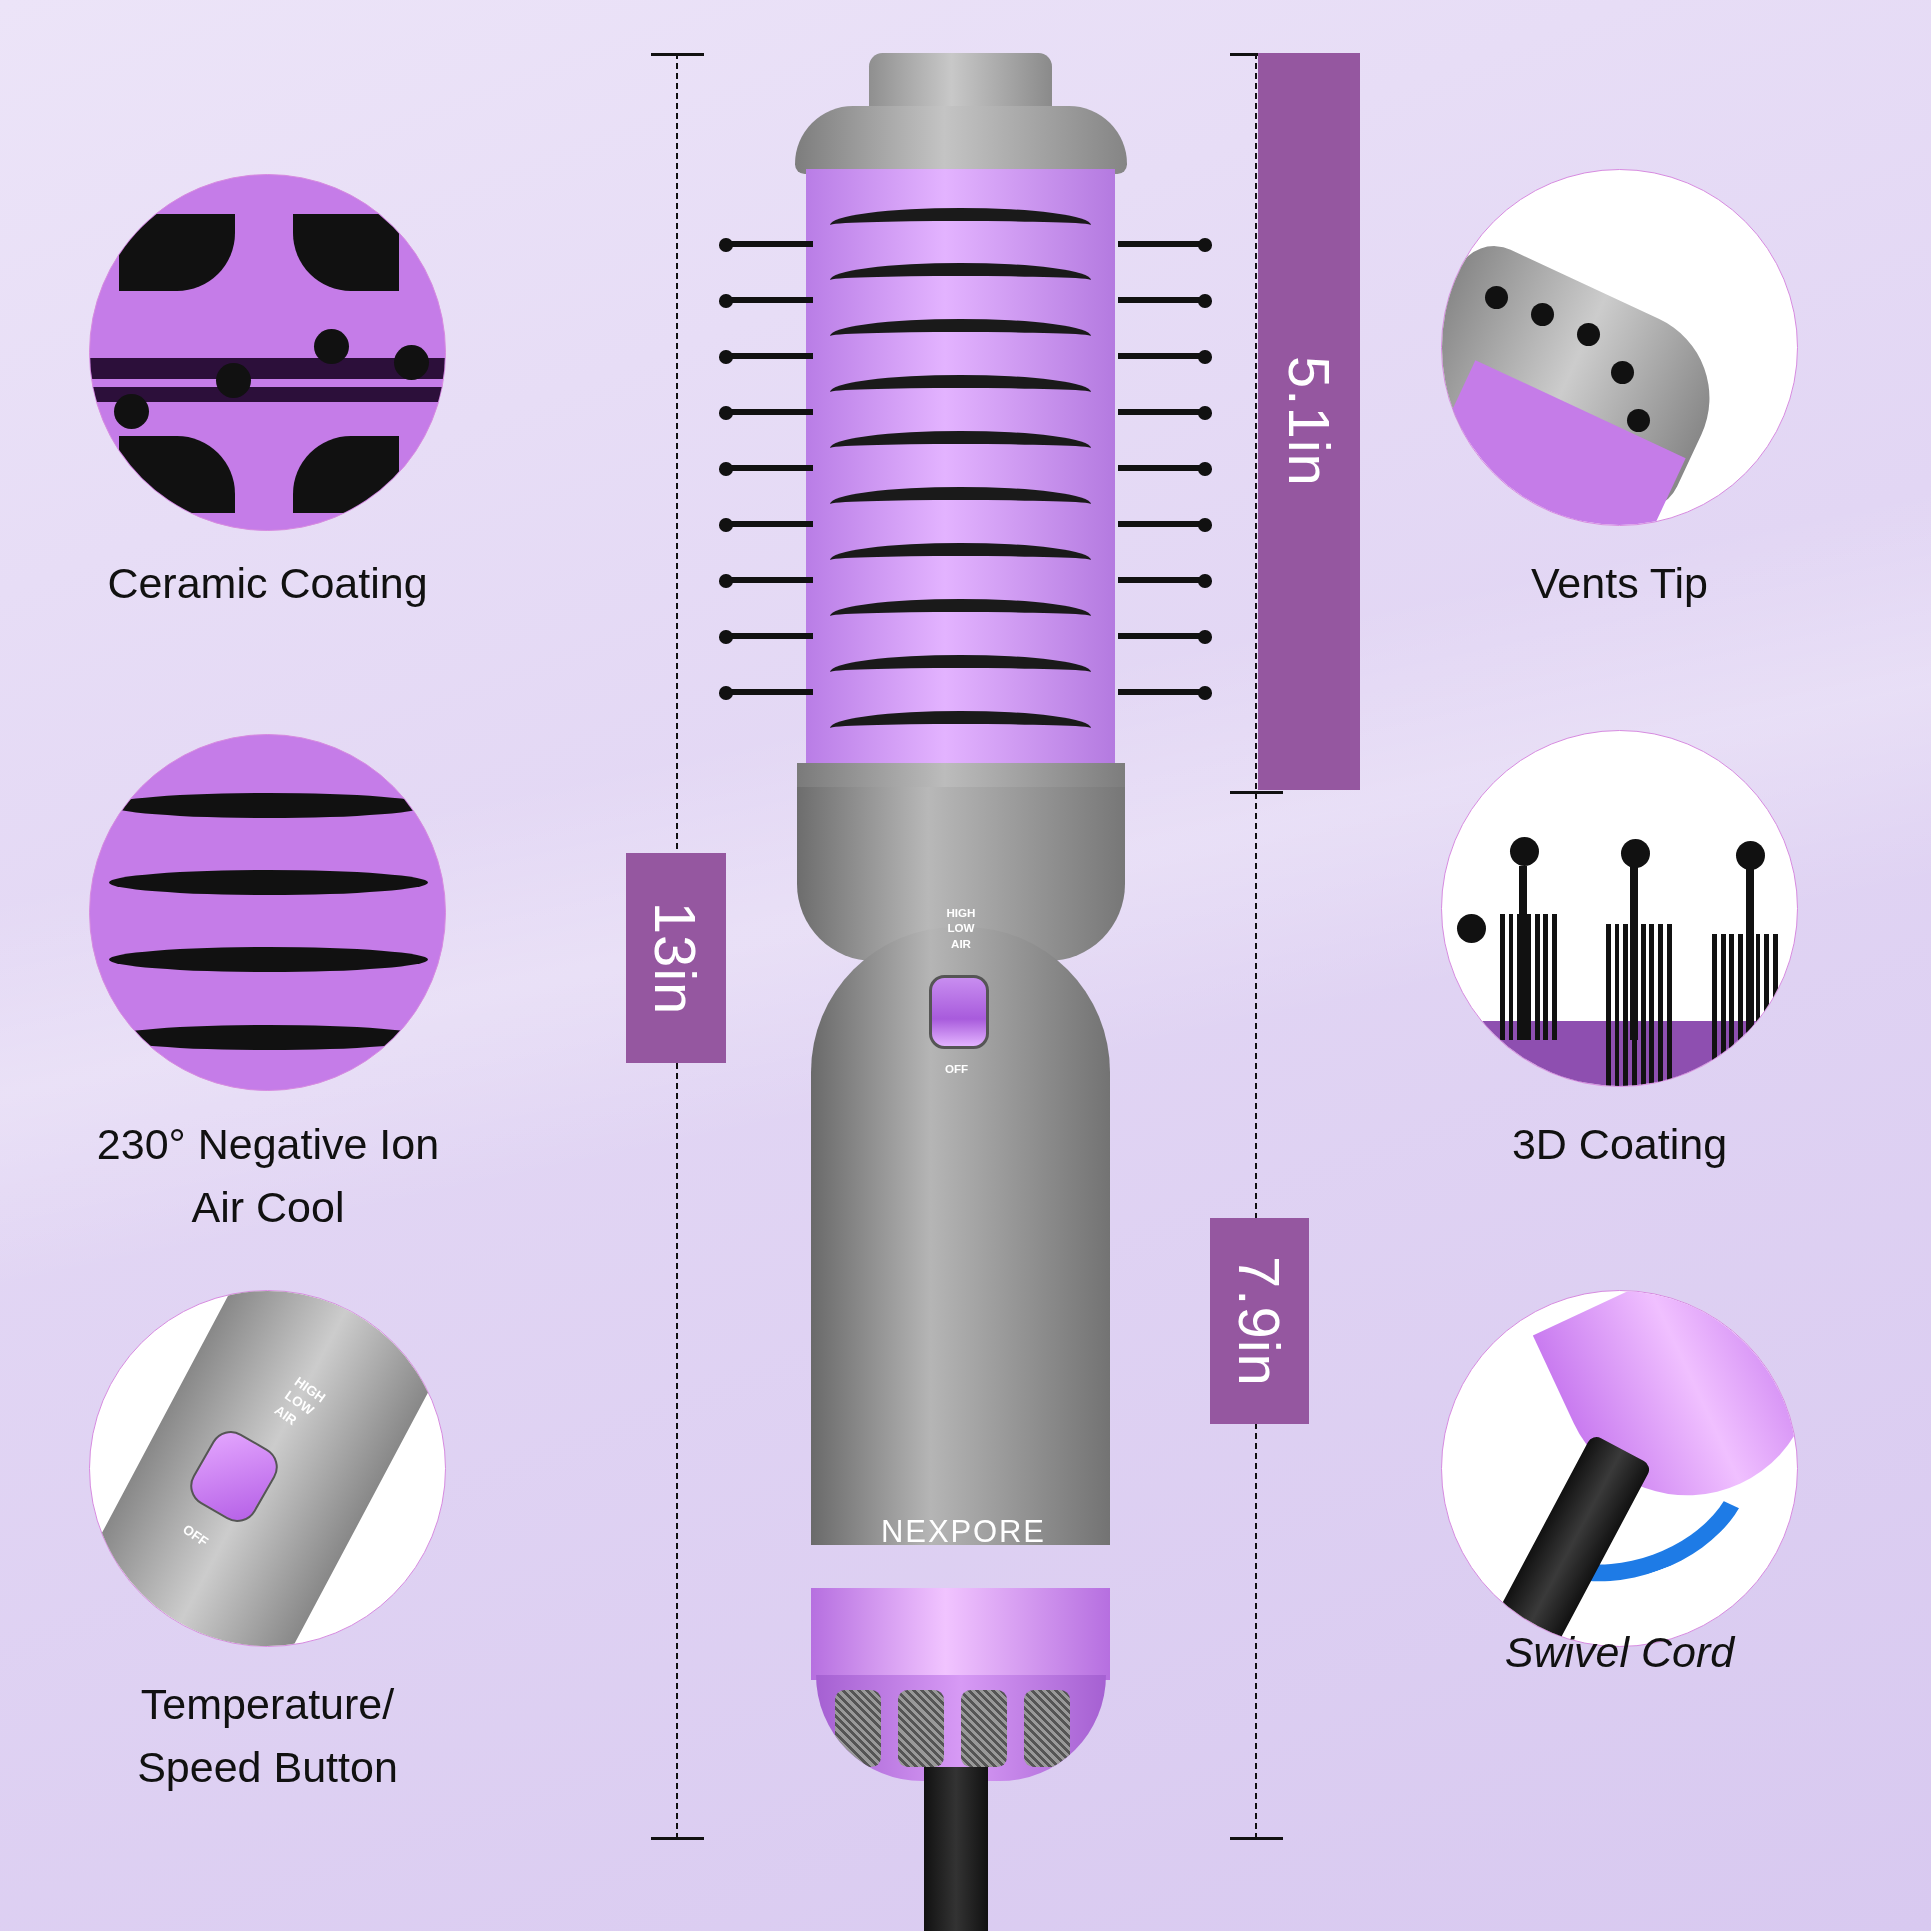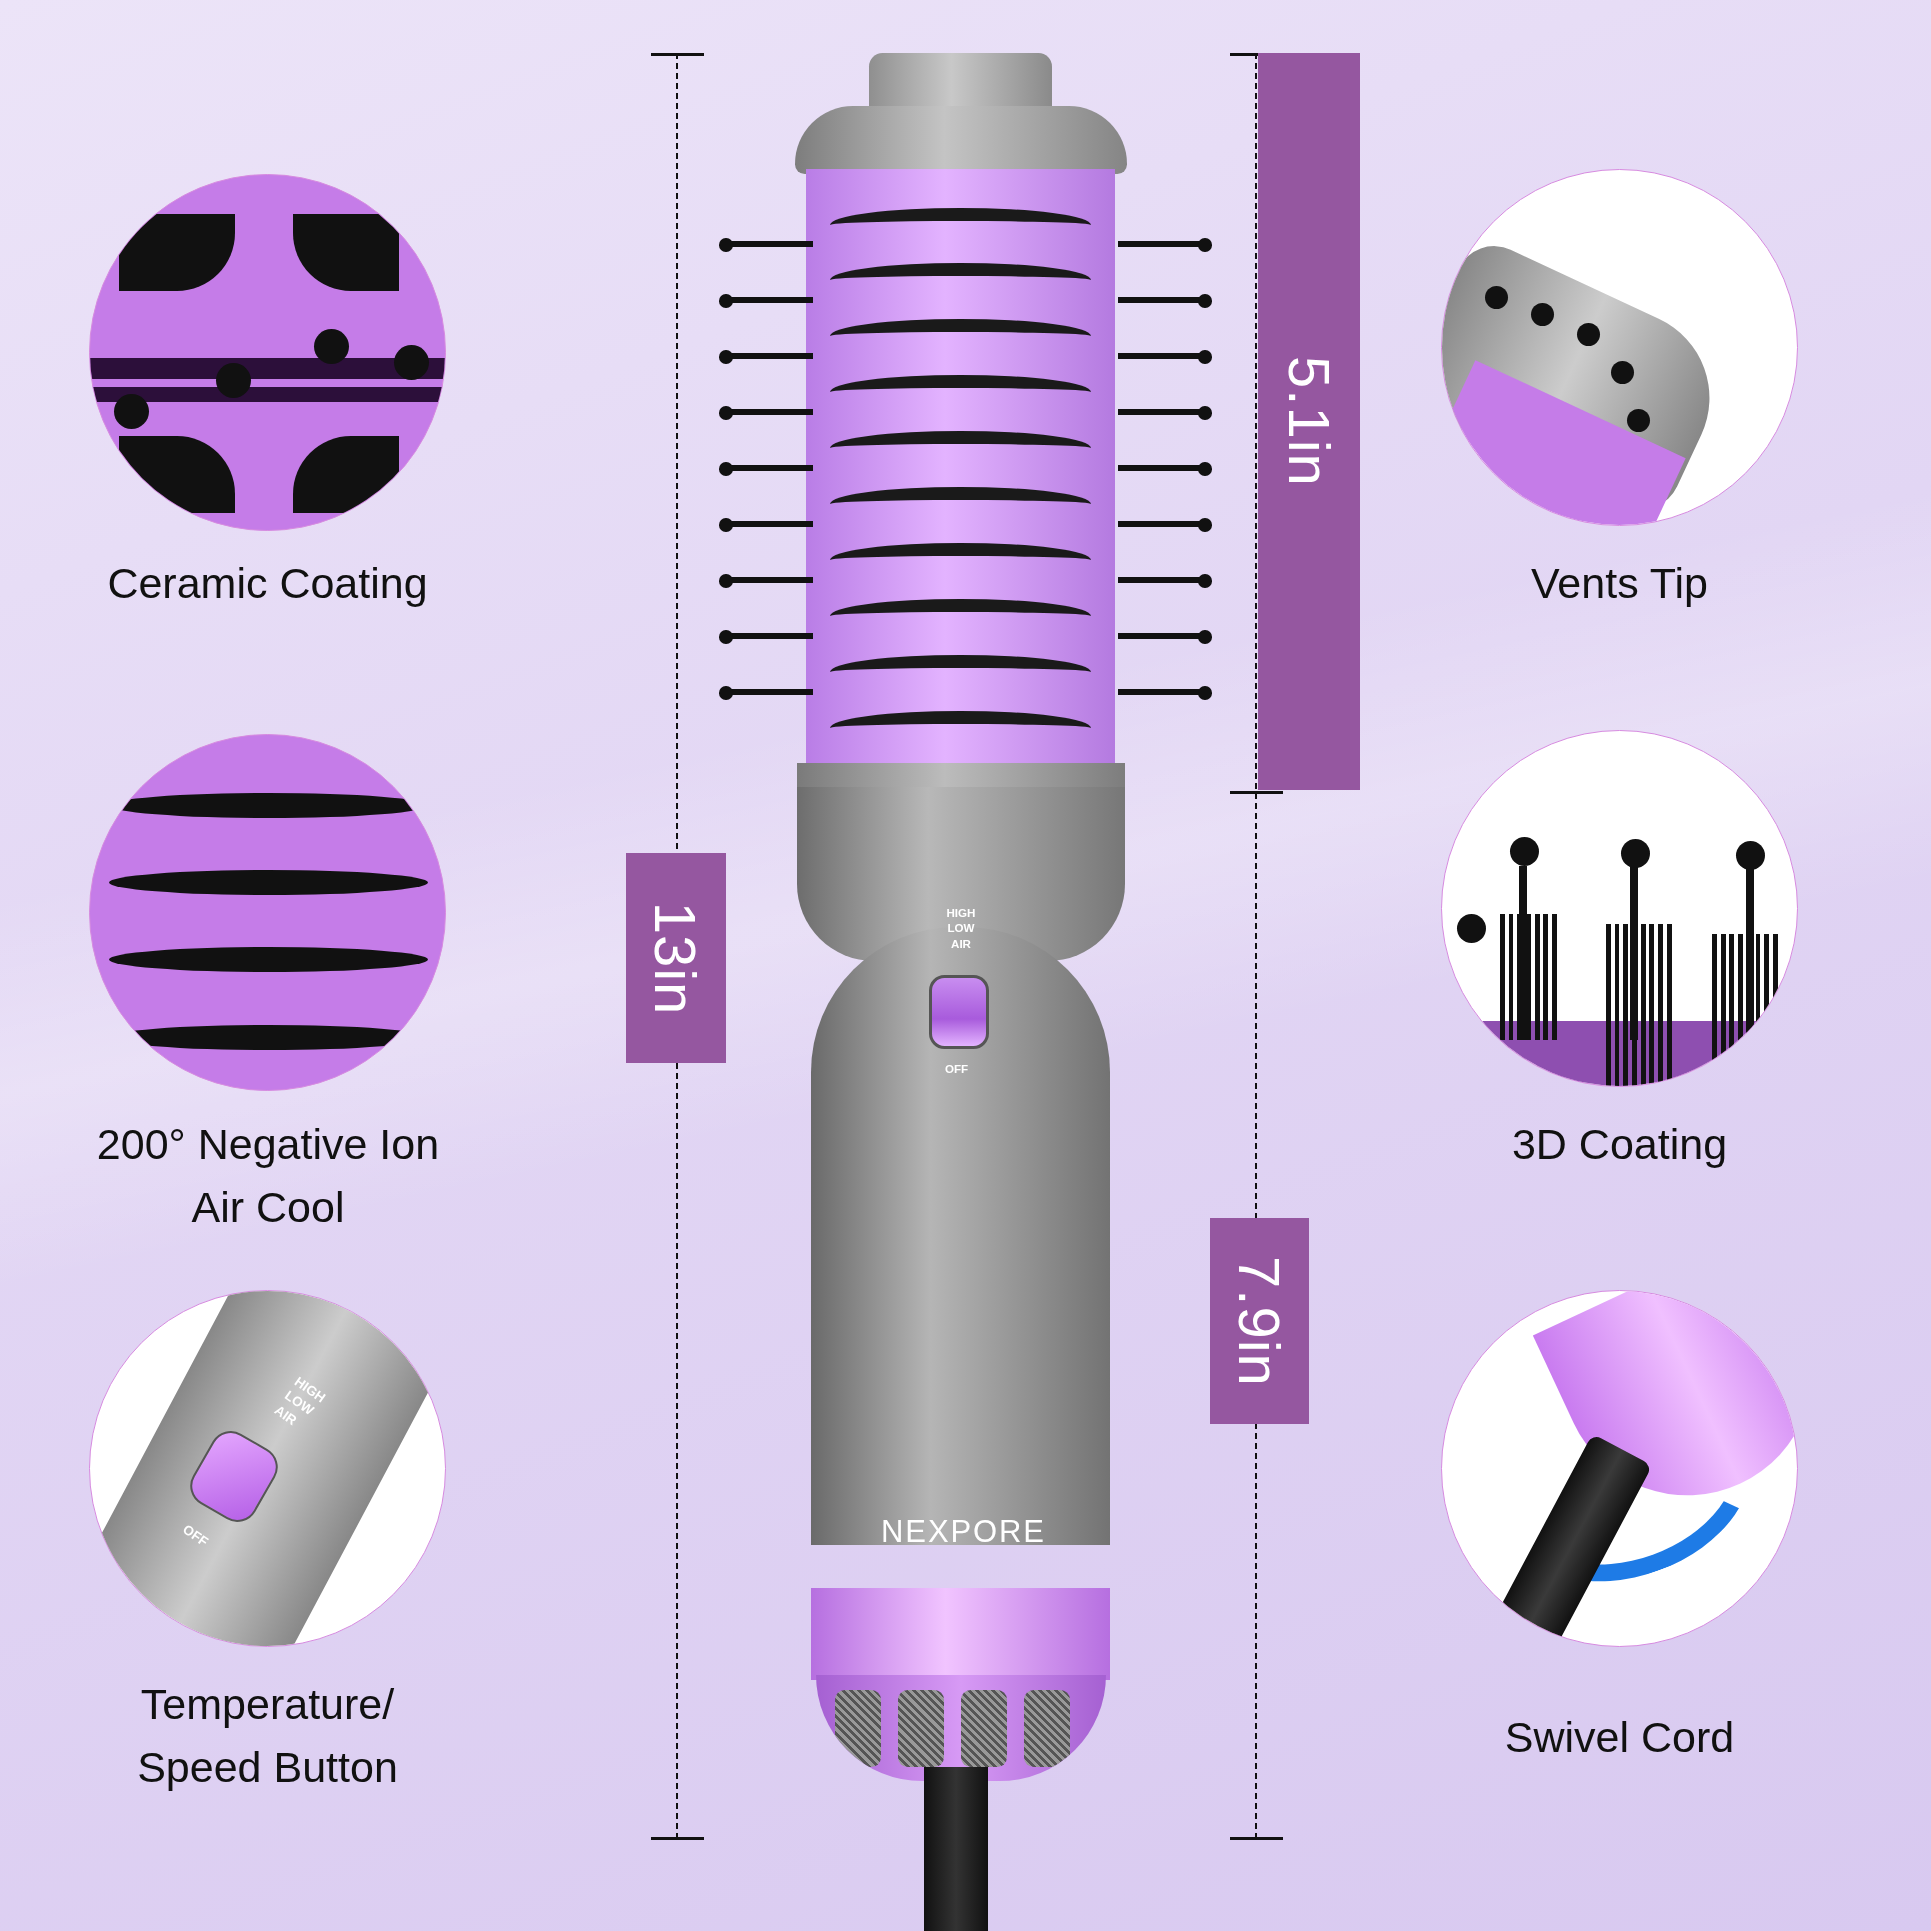--- a/index.html
+++ b/index.html
@@ -57,21 +57,21 @@
   <div class="c-bar" style="left:203px;top:261px;width:106px;height:77px;border-radius:58px 0 0 0;"></div>
 </div>
 <div class="label" style="left:58px;top:552px;width:419px;">Ceramic Coating</div>
 
 <div class="circle c-purple" style="left:89px;top:734px;">
   <div class="c-bar" style="left:19.3px;top:58px;width:319px;height:25px;border-radius:50%;"></div>
   <div class="c-bar" style="left:19.3px;top:135px;width:319px;height:25px;border-radius:50%;"></div>
   <div class="c-bar" style="left:19.3px;top:212px;width:319px;height:25px;border-radius:50%;"></div>
   <div class="c-bar" style="left:19.3px;top:290px;width:319px;height:25px;border-radius:50%;"></div>
 </div>
-<div class="label" style="left:39px;top:1113px;width:458px;">200°   Negative Ion</div>
+<div class="label" style="left:39px;top:1113px;width:458px;">230°   Negative Ion</div>
 <div class="label" style="left:39px;top:1176px;width:458px;">Air Cool</div>
 
 <div class="circle" style="left:89px;top:1290px;">
   <div class="c-gray" style="left:58px;top:-39px;width:222px;height:444px;transform:rotate(28deg);border-radius:58px;"></div>
   <div style="position:absolute;left:193px;top:87px;color:#fff;font-size:13.5px;font-weight:bold;line-height:17.4px;transform:rotate(35deg);">
     <div>HIGH</div>
     <div>LOW</div>
     <div>AIR</div>
   </div>
   <div style="position:absolute;left:108px;top:145px;width:68px;height:77px;border-radius:21px;background:linear-gradient(135deg,#e5a8ff,#b45ee6);border:2.9px solid #555;transform:rotate(30deg);"></div>
@@ -104,21 +104,21 @@
   <div class="ball" style="left:294px;top:110px;width:29px;height:29px;"></div>
   <div class="ball" style="left:14.5px;top:183px;width:29px;height:29px;"></div>
 </div>
 <div class="label" style="left:1412px;top:1113px;width:415px;">3D Coating</div>
 
 <div class="circle" style="left:1441px;top:1290px;">
   <div style="position:absolute;left:126px;top:-19.3px;width:251px;height:222px;border-radius:0 0 126px 126px;background:linear-gradient(90deg,#c97bf0,#f0c0ff 50%,#c97bf0);transform:rotate(-25deg);"></div>
   <div style="position:absolute;left:58px;top:106px;width:222px;height:145px;border:17.4px solid #1e7be6;border-color:#1e7be6 transparent transparent transparent;border-radius:50%;transform:rotate(160deg);"></div>
   <div style="position:absolute;left:92px;top:145px;width:68px;height:232px;background:linear-gradient(90deg,#111,#3a3a3a 50%,#111);transform:rotate(28deg);border-radius:9.7px;"></div>
 </div>
-<div class="label" style="left:1412px;top:1706px;width:415px;">Swivel Cord</div>
+<div class="label" style="left:1412px;top:1621px;width:415px;font-style:italic;">Swivel Cord</div>
 
 <div class="tick" style="left:651px;top:53px;"></div>
 <div class="dash-v" style="left:676px;top:53px;height:1786px;"></div>
 <div class="tick" style="left:651px;top:1837px;"></div>
 <div class="dim-box" style="left:626px;top:853px;width:100px;height:210px;">
   <span class="dim-text">13in</span>
 </div>
 
 <div class="tick" style="left:1230px;top:53px;"></div>
 <div class="dash-v" style="left:1255px;top:53px;height:1786px;"></div>

